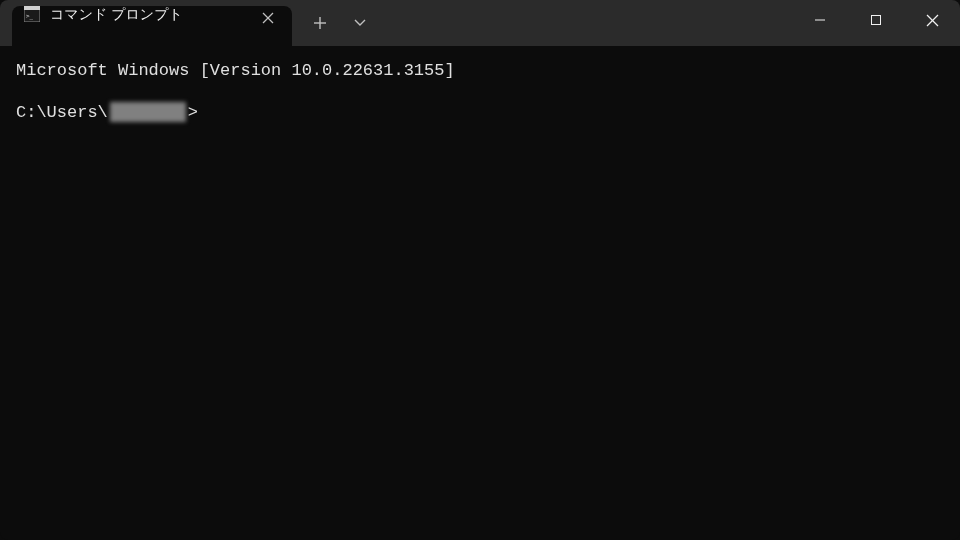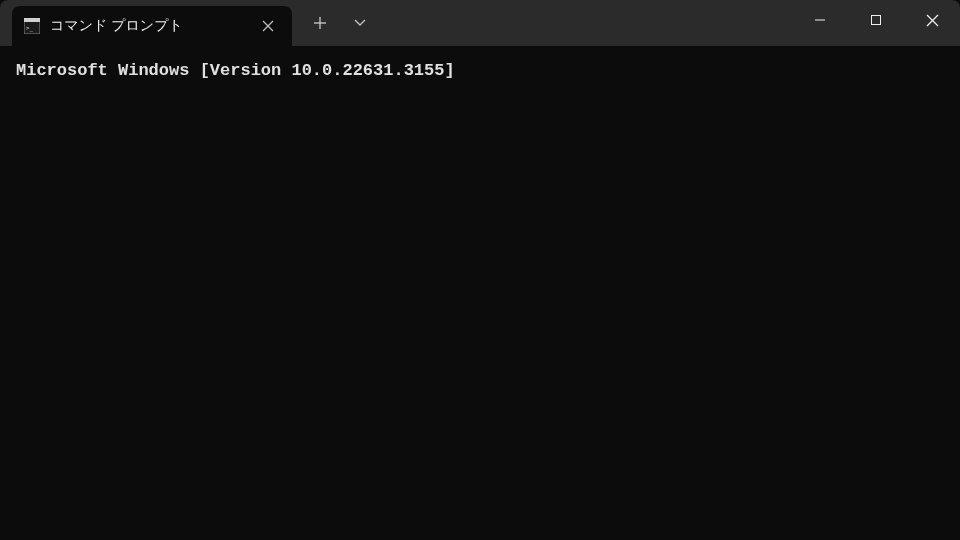--- a/index.html
+++ b/index.html
@@ -18,21 +18,21 @@
     .titlebar {
       display: flex;
       align-items: center;
       background: #2b2b2b;
       height: 46px;
       width: 100%;
       position: relative;
     }
     .tab {
       display: flex;
-      align-items: center;
+      align-items: flex-start;
       background: #0c0c0c;
       height: 40px;
       margin-top: 6px;
       margin-left: 12px;
       padding: 0 12px;
       border-radius: 8px 8px 0 0;
       min-width: 280px;
       position: relative;
     }
     .tab-icon {
@@ -97,21 +97,20 @@
       cursor: pointer;
     }
     .terminal-body {
       background: #0c0c0c;
       height: calc(540px - 46px);
       padding: 12px 16px;
       font-family: "Consolas", "Courier New", monospace;
       font-size: 17px;
       color: #e0e0e0;
       line-height: 1.5;
-      font-weight: bold;
     }
     .terminal-line {
       white-space: pre;
     }
     .prompt-line {
       display: flex;
       align-items: center;
       margin-top: 16px;
     }
     .redacted {
@@ -172,13 +171,18 @@
       <svg width="13" height="13" viewBox="0 0 13 13">
         <line x1="1" y1="1" x2="12" y2="12" stroke="#f0f0f0" stroke-width="1.2"></line>
         <line x1="12" y1="1" x2="1" y2="12" stroke="#f0f0f0" stroke-width="1.2"></line>
       </svg>
     </div>
   </div>
 </div>
 
 <div class="terminal-body">
   <div class="terminal-line">Microsoft Windows [Version 10.0.22631.3155]</div>
+  <div class="prompt-line">
+    <span>C:\Users\</span>
+      <span class="redacted"></span>
+      <span>&gt;</span>
+  </div>
 </div>
 
 </body></html>

